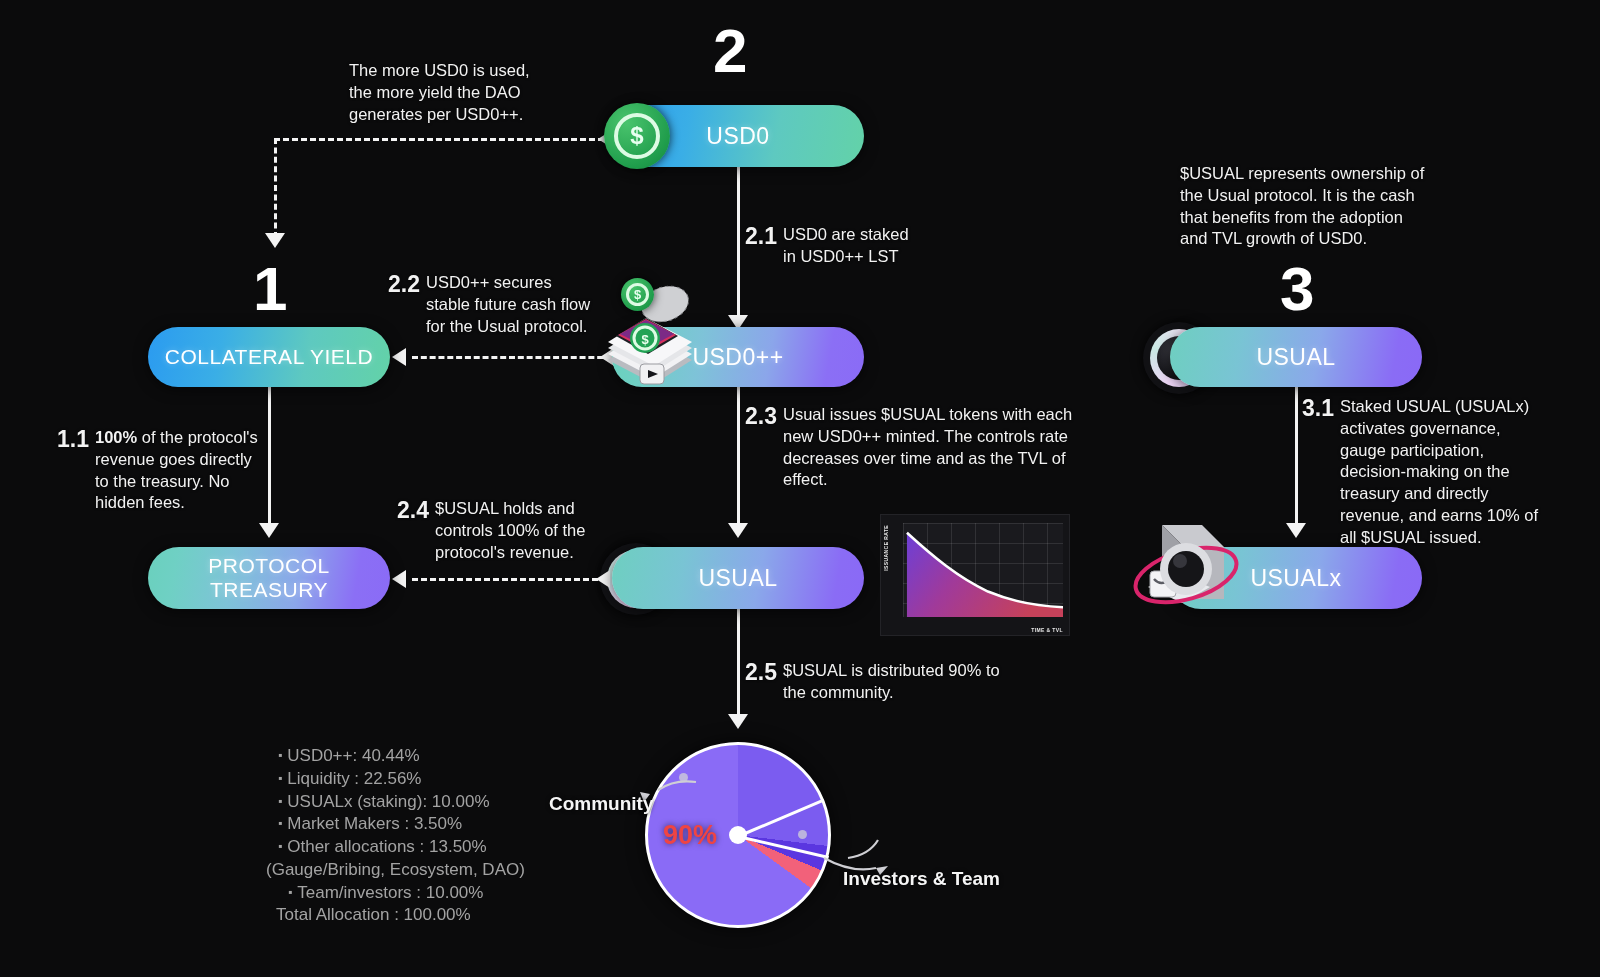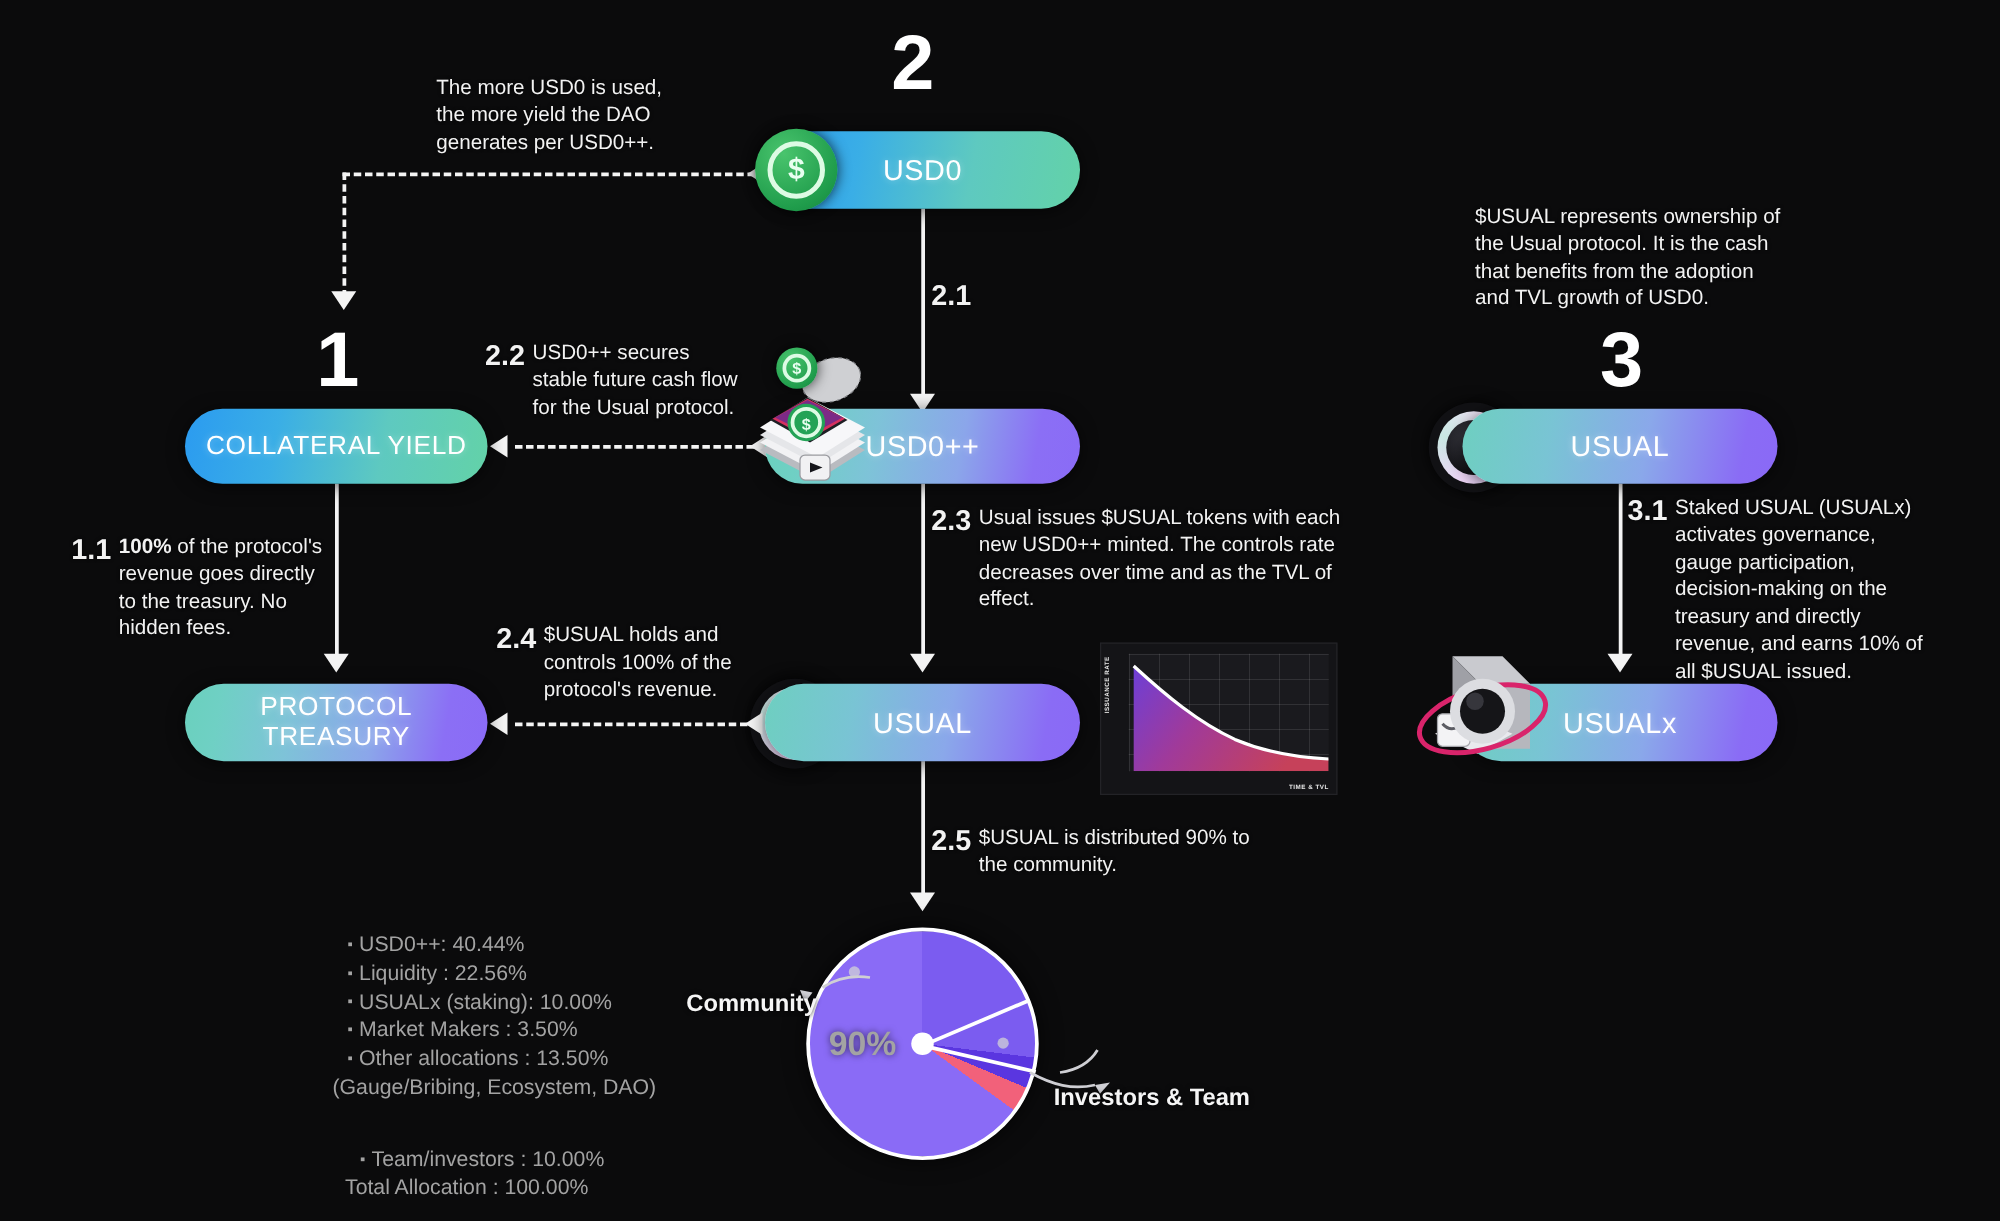--- a/index.html
+++ b/index.html
@@ -163,21 +163,21 @@
     position: absolute;
     left: 50%; top: 50%;
     height: 3px;
     background: #ffffff;
     transform-origin: 0 50%;
   }
   .pie-pct {
     position: absolute;
     font-weight: bold;
     font-size: 27px;
-    color: #a3a3a3;
+    color: #ef4444;
     text-shadow: 0 0 6px rgba(0,0,0,0.6);
   }
   .pie-label {
     position: absolute;
     font-weight: bold;
     font-size: 19px;
     color: #f5f5f5;
     text-shadow: 0 0 4px rgba(0,0,0,0.8);
     z-index: 7;
   }
@@ -273,20 +273,24 @@
     <span class="label">USD0</span>
   </div>
   <div class="icon usd-coin" style="left:604px; top:103px; width:66px; height:66px;">
     <div class="ring" style="width:46px;height:46px;font-size:24px;">$</div>
   </div>
 
   <div class="vline" style="left:737px; top:167px; height:158px;"></div>
   <div class="arrowhead-down" style="left:728px; top:315px;"></div>
   <div class="ann ann-row" style="left:745px; top:224px; width:230px;">
     <span class="num">2.1</span>
+    <span class="txt">
+      <span style="display:block">USD0 are staked</span>
+      <span style="display:block">in USD0++ LST</span>
+    </span>
   </div>
 
   <div class="node grad-blue-teal" style="left:148px; top:327px; width:242px; height:60px; font-size:21px;">
     <span class="label">COLLATERAL YIELD</span>
   </div>
 
   <div class="ann ann-row" style="left:388px; top:272px; width:230px;">
     <span class="num">2.2</span>
     <span class="txt">
       <span style="display:block">USD0++ secures</span>
@@ -446,21 +450,21 @@
     <span class="li">
       <span class="bullet">▪</span><span>USUALx (staking)</span><span>:</span> <span>10.00%</span>
     </span>
     <span class="li">
       <span class="bullet">▪</span><span>Market Makers</span><span> :</span> <span>3.50%</span>
     </span>
     <span class="li">
       <span class="bullet">▪</span><span>Other allocations</span><span> :</span> <span>13.50%</span>
     </span>
     <span class="li" style="margin-left:-12px;">(Gauge/Bribing, Ecosystem, DAO)</span>
-    <span class="li" style="margin-left:10px;margin-top:35px;">
+    <span class="li" style="margin-left:10px;">
       <span class="bullet">▪</span><span>Team/investors</span><span> :</span> <span>10.00%</span>
     </span>
     <span class="li" style="margin-left:-2px;">Total Allocation : 100.00%</span>
   </div>
 
   <div class="node grad-teal-purple2" style="left:1170px; top:327px; width:252px; height:60px; font-size:23px;">
     <span class="label">USUAL</span>
   </div>
   <div class="usual-orb" style="left:1143px; top:322px; width:72px; height:72px;">
     <div class="ring2" style="width:58px;height:58px;">

